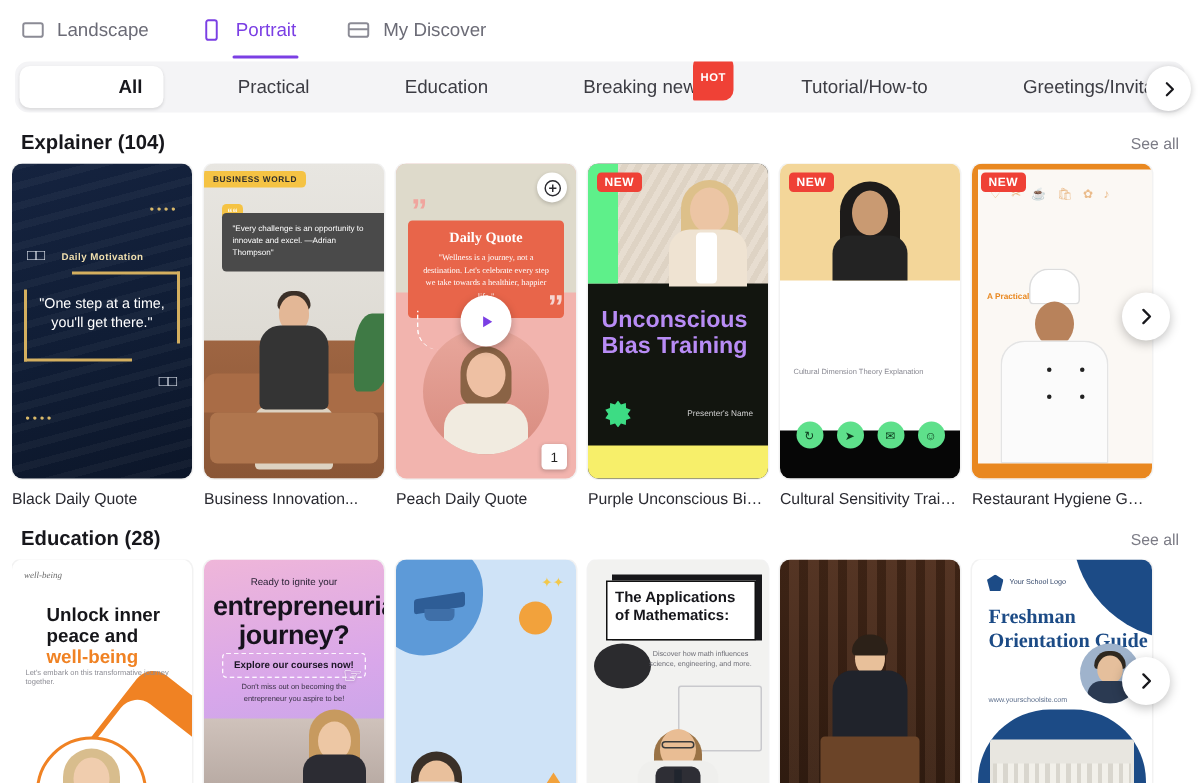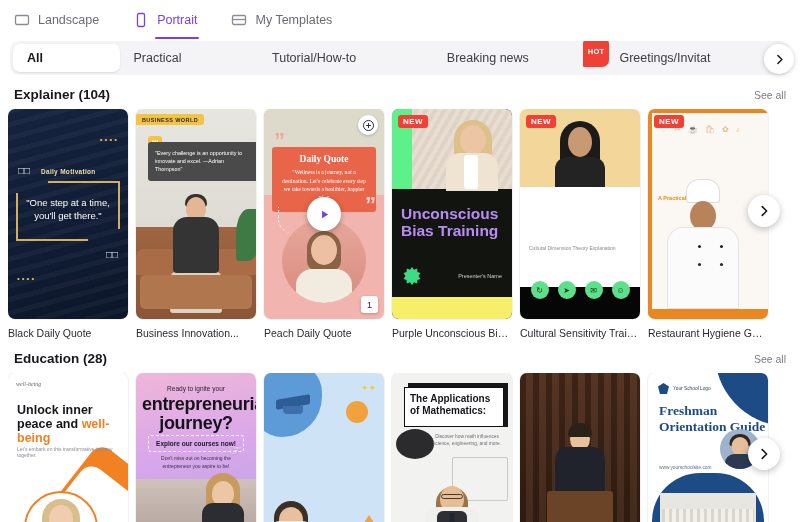--- a/index.html
+++ b/index.html
@@ -39,21 +39,21 @@
     display: flex; align-items: center;
     background: #f4f4f6;
     border-radius: 9px;
     height: 34px;
     padding: 3px;
     position: relative;
     overflow: hidden;
   }
   .cat {
     flex: 1 0 auto;
-    text-align: left;
+    text-align: right;
     font-size: 12.5px;
     color: #3c3c43;
     line-height: 28px;
     height: 28px;
     border-radius: 7px;
     cursor: pointer;
     white-space: nowrap;
     padding: 0 14px;
     position: relative;
   }
@@ -278,21 +278,21 @@
   .c6 h3 { position: absolute; left: 10px; right: 2px; top: 34px; font-size: 16px; font-weight: bold; color: #14120f; line-height: 1.08; letter-spacing: -.4px; }
   .c6 .pg { position: absolute; left: 10px; top: 86px; font-size: 5.5px; color: #e98820; font-weight: bold; }
   .c6 .chef-hat { position: absolute; left: 46%; transform: translateX(-50%); top: 70px; width: 34px; height: 24px; background: #fff; border-radius: 13px 13px 3px 3px; box-shadow: 0 0 0 1px #ddd inset; }
   .c6 .chef-head { position: absolute; left: 46%; transform: translateX(-50%); top: 92px; width: 26px; height: 30px; background: #b8825b; border-radius: 50%; }
   .c6 .chef-body { position: absolute; left: 46%; transform: translateX(-50%); top: 118px; width: 72px; height: 82px; background: #fbfbfb; border-radius: 16px 16px 0 0; box-shadow: 0 0 0 1px #e4e4e4 inset; }
   .c6 .btn-dot { position: absolute; width: 3px; height: 3px; background: #222; border-radius: 50%; }
 
   
   .d1 { background: #fff; }
   .d1 .logo { position: absolute; left: 8px; top: 8px; font-family: "Liberation Serif", serif; font-style: italic; font-size: 6px; color: #6b6b6b; }
-  .d1 h3 { position: absolute; left: 9px; right: 9px; top: 30px; font-size: 12.5px; font-weight: bold; color: #16161a; line-height: 1.12; }
+  .d1 h3 { position: absolute; left: 23px; right: 9px; top: 30px; font-size: 12.5px; font-weight: bold; color: #16161a; line-height: 1.12; }
   .d1 h3 em { color: #f08223; font-style: normal; }
   .d1 .sub { position: absolute; left: 9px; right: 9px; top: 73px; font-size: 5px; color: #8d8d95; }
   .d1 .swoosh { position:absolute; right: -28px; bottom: -22px; width: 96px; height: 96px; background: #f08223; transform: rotate(38deg); border-radius: 14px; }
   .d1 .swoosh2 { position:absolute; right: -14px; bottom: -34px; width: 90px; height: 90px; background: #fff; transform: rotate(38deg); border-radius: 14px; }
   .d1 .ring { position: absolute; left: 16px; bottom: -30px; width: 74px; height: 74px; border-radius: 50%; border: 2.5px solid #f08223; overflow: hidden; background: #fff; }
   .d1 .ring .hr { position:absolute; left:50%; transform:translateX(-50%); top: 6px; width: 38px; height: 46px; background: #d8bd8d; border-radius: 19px 19px 10px 10px; }
   .d1 .ring .hd { position:absolute; left:50%; transform:translateX(-50%); top: 12px; width: 24px; height: 28px; background: #f0cdae; border-radius: 50%; z-index:2; }
 
   
   .d2 { background: linear-gradient(170deg,#efb6d9 0%,#d9a7ea 48%,#b9a4e8 100%); }
@@ -388,33 +388,34 @@
     <span class="mode-underline"></span>
   </div>
 
   <div class="mode-item">
     <span class="ic">
       <svg viewBox="0 0 16 16">
           <rect x="1.5" y="3.5" width="13" height="9" rx="1.4" fill="none" stroke="#8b8b95" stroke-width="1.3"></rect>
           <line x1="1.5" y1="7.5" x2="14.5" y2="7.5" stroke="#8b8b95" stroke-width="1.3"></line>
         </svg>
     </span>
-    <span>My Templates</span>
+    <span>My Discover</span>
   </div>
 </div>
 
 <div class="cat-wrap">
   <div class="cat-bar">
     <div class="cat active"><span>All</span></div>
     <div class="cat"><span>Practical</span></div>
-    <div class="cat"><span>Tutorial/How-to</span></div>
+    <div class="cat"><span>Education</span></div>
     <div class="cat">
       <span>Breaking news</span>
       <span class="hot-badge">HOT</span>
     </div>
+    <div class="cat"><span>Tutorial/How-to</span></div>
     <div class="cat"><span>Greetings/Invitat</span></div>
   </div>
   <div class="cat-next">
     <svg width="13" height="13" viewBox="0 0 16 16">
         <polyline points="6,3 11,8 6,13" fill="none" stroke="#18181c" stroke-width="1.8" stroke-linecap="round" stroke-linejoin="round"></polyline>
       </svg>
   </div>
 </div>
 
 <div class="sec-head">

